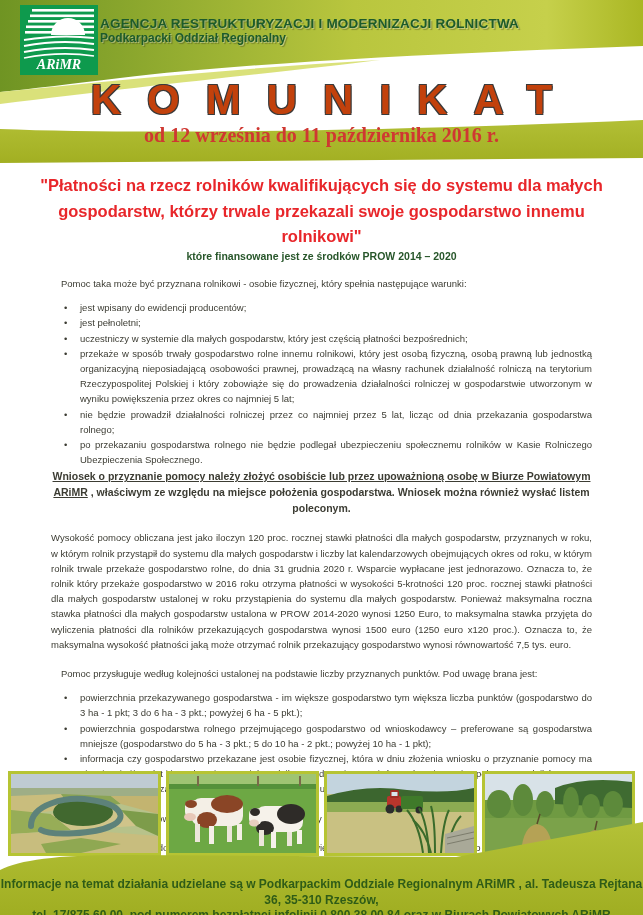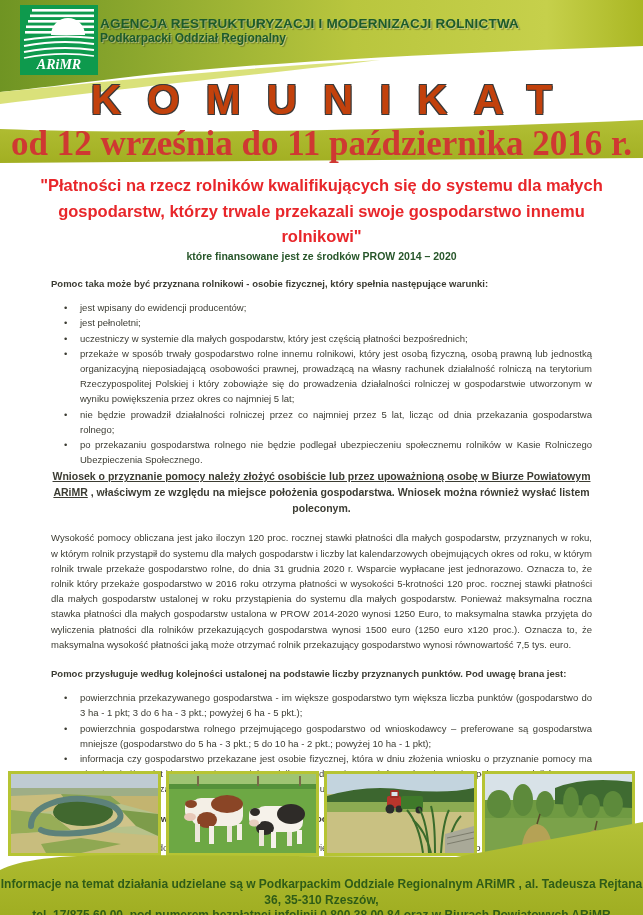--- a/index.html
+++ b/index.html
@@ -14,32 +14,32 @@
   .agency .l1{font-size:13.5px;font-weight:bold;color:#1d5b2b;letter-spacing:.2px;
               text-shadow:1px 1px 0 rgba(255,255,255,.35),2px 2px 1px rgba(0,0,0,.25);}
   .agency .l2{font-size:12px;font-weight:bold;color:#1d5b2b;
               text-shadow:1px 1px 0 rgba(255,255,255,.35),2px 2px 1px rgba(0,0,0,.25);}
   .komunikat{position:absolute;top:76px;left:0;width:643px;text-align:center;
              font-size:42px;font-weight:bold;color:#c2410c;letter-spacing:26px;
              text-indent:26px;
              text-shadow:-1px -1px 0 #3a3a3a,1px -1px 0 #3a3a3a,-1px 1px 0 #3a3a3a,1px 1px 0 #3a3a3a;}
   .dateband-text{position:absolute;top:124px;left:0;width:643px;text-align:center;
              font-family:"Liberation Serif","DejaVu Serif",serif;
-             font-size:35px;font-weight:bold;color:#cf3832;}
+             font-size:20px;font-weight:bold;color:#cf3832;}
 
   
   .intro{position:absolute;top:165px;left:0;width:643px;text-align:center;}
   .intro .line1{margin-top:15px;font-size:10.5px;font-weight:bold;color:#27562a;}
   .intro .headline{margin:8px auto 0;width:596px;font-size:16.5px;font-weight:bold;
                    color:#e8262a;line-height:1.55;}
   .intro .funding{font-size:10.5px;font-weight:bold;color:#27562a;}
   .body-wrap{position:absolute;top:276px;left:51px;width:541px;font-size:9.5px;
              line-height:15.2px;color:#3c3c33;}
   .para{text-align:justify;margin:0;}
-  .para.bold{font-weight:bold;text-align:left;}
+  .para.bold{font-weight:normal;text-align:left;margin-left:10px;}
   .mt{margin-top:14px;}
   .bullets{margin-top:9px;}
   .bullet{display:flex;margin-left:13px;}
   .bullet .dot{width:16px;flex:0 0 16px;font-size:9.5px;}
   .bullet .btxt{flex:1;text-align:justify;}
   .app-para{margin-top:1px;text-align:center;font-weight:bold;font-size:10.5px;line-height:16px;}
   .app-para .u{text-decoration:underline;}
 
   
   .photos{position:absolute;top:771px;left:8px;display:flex;gap:5px;}

